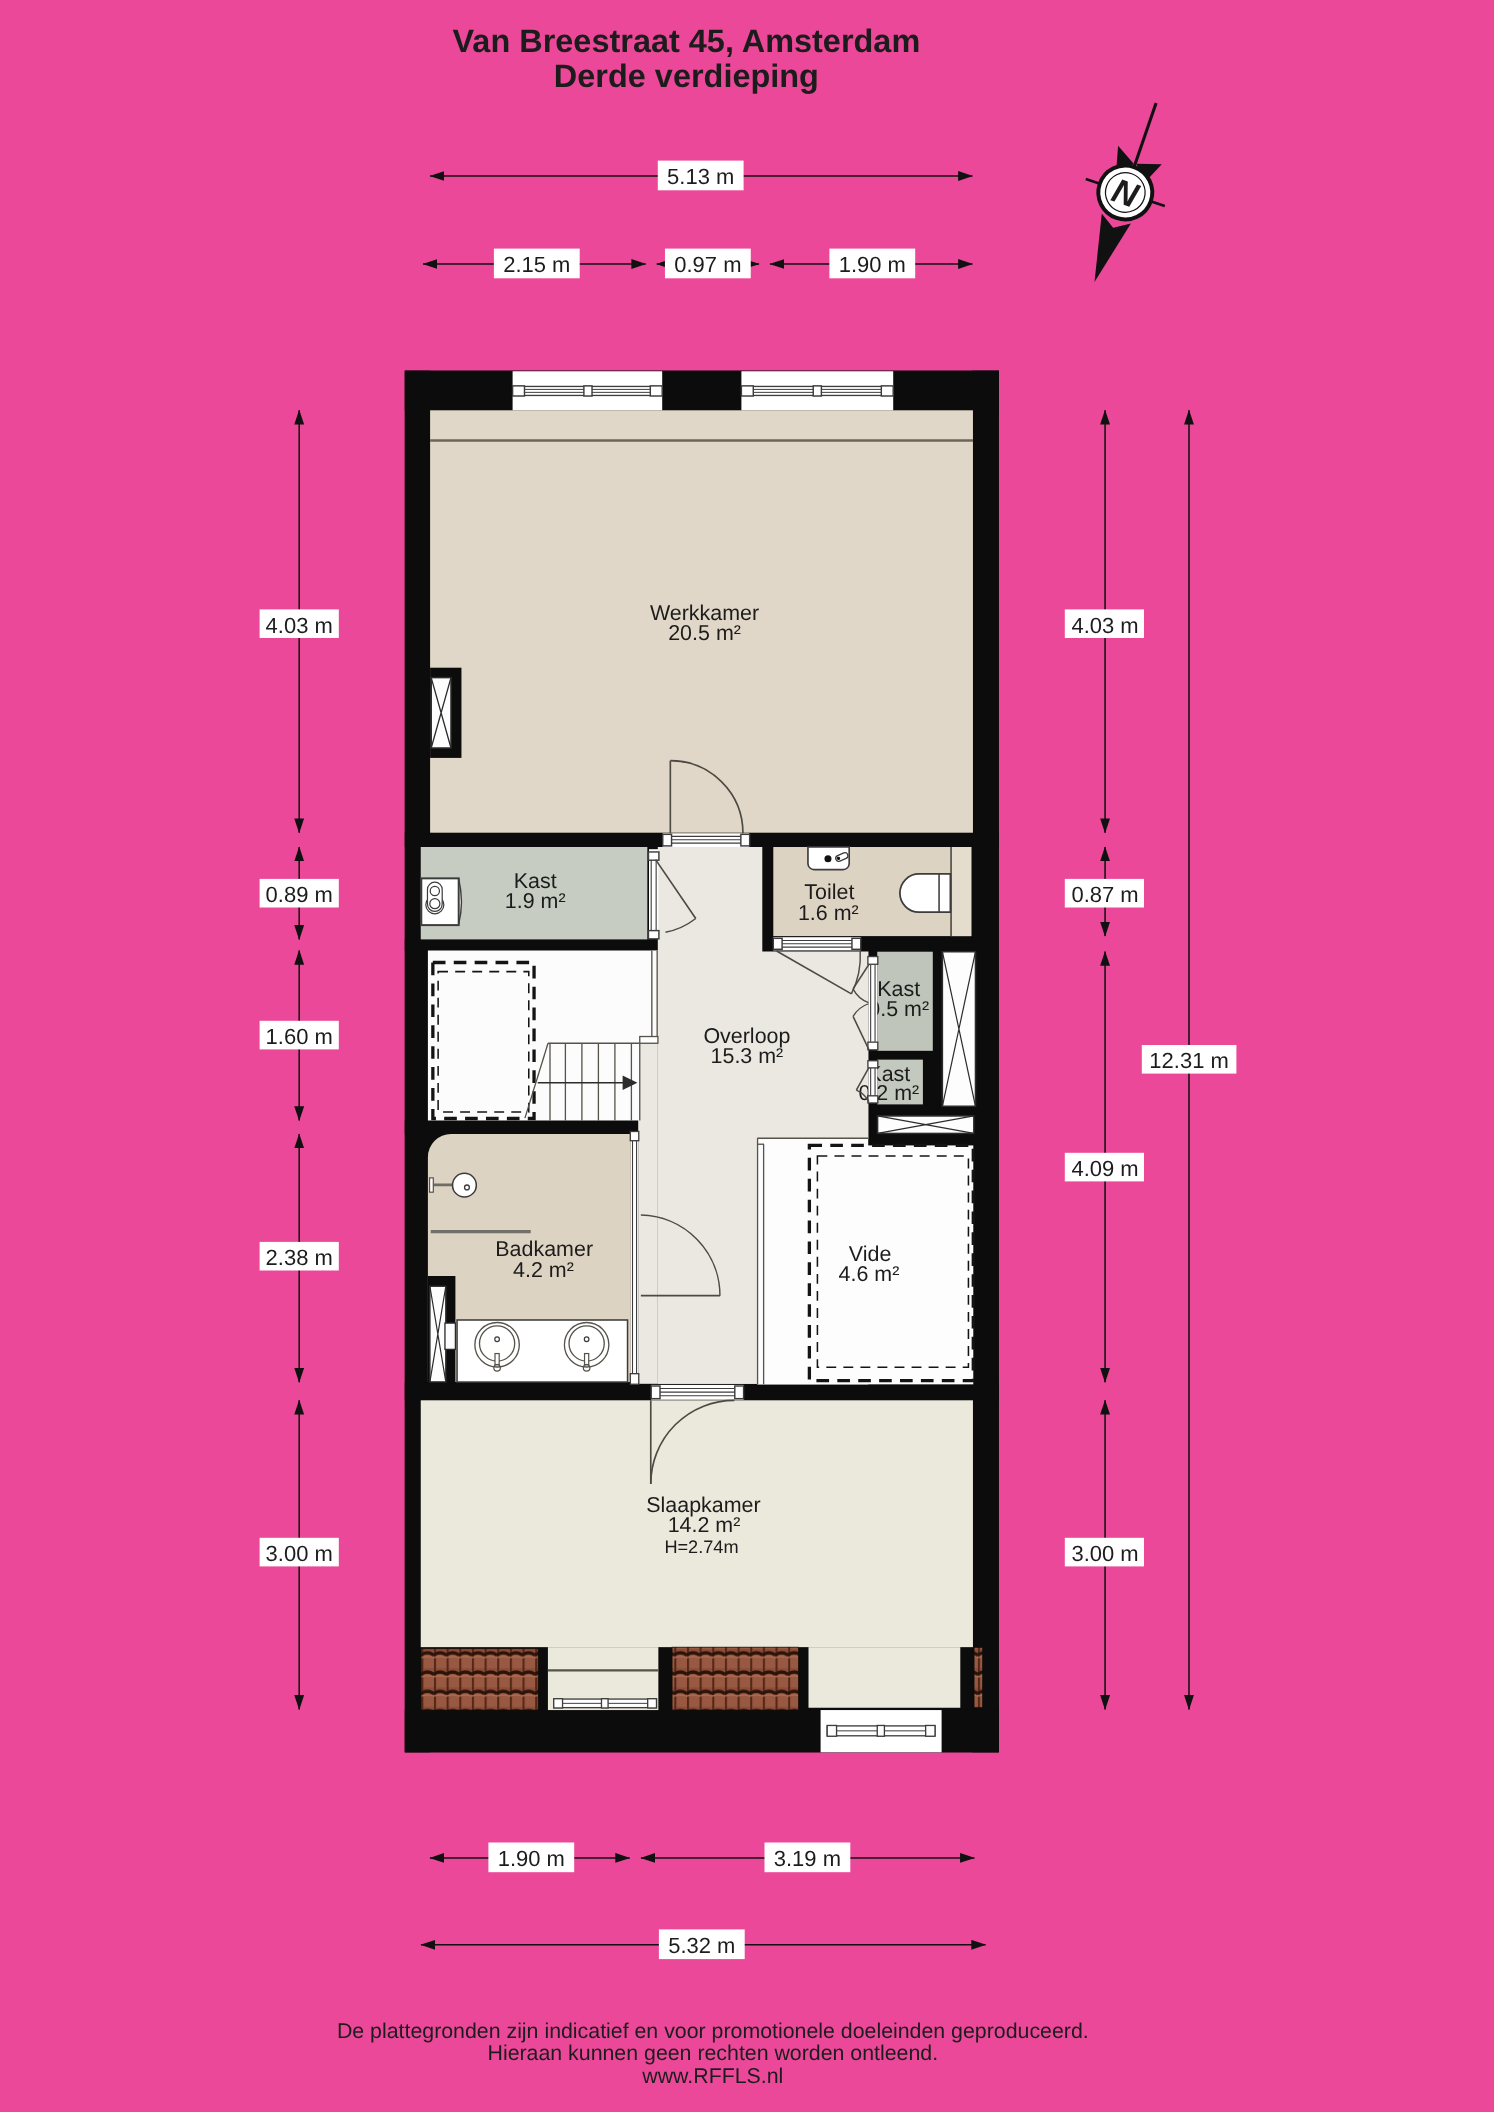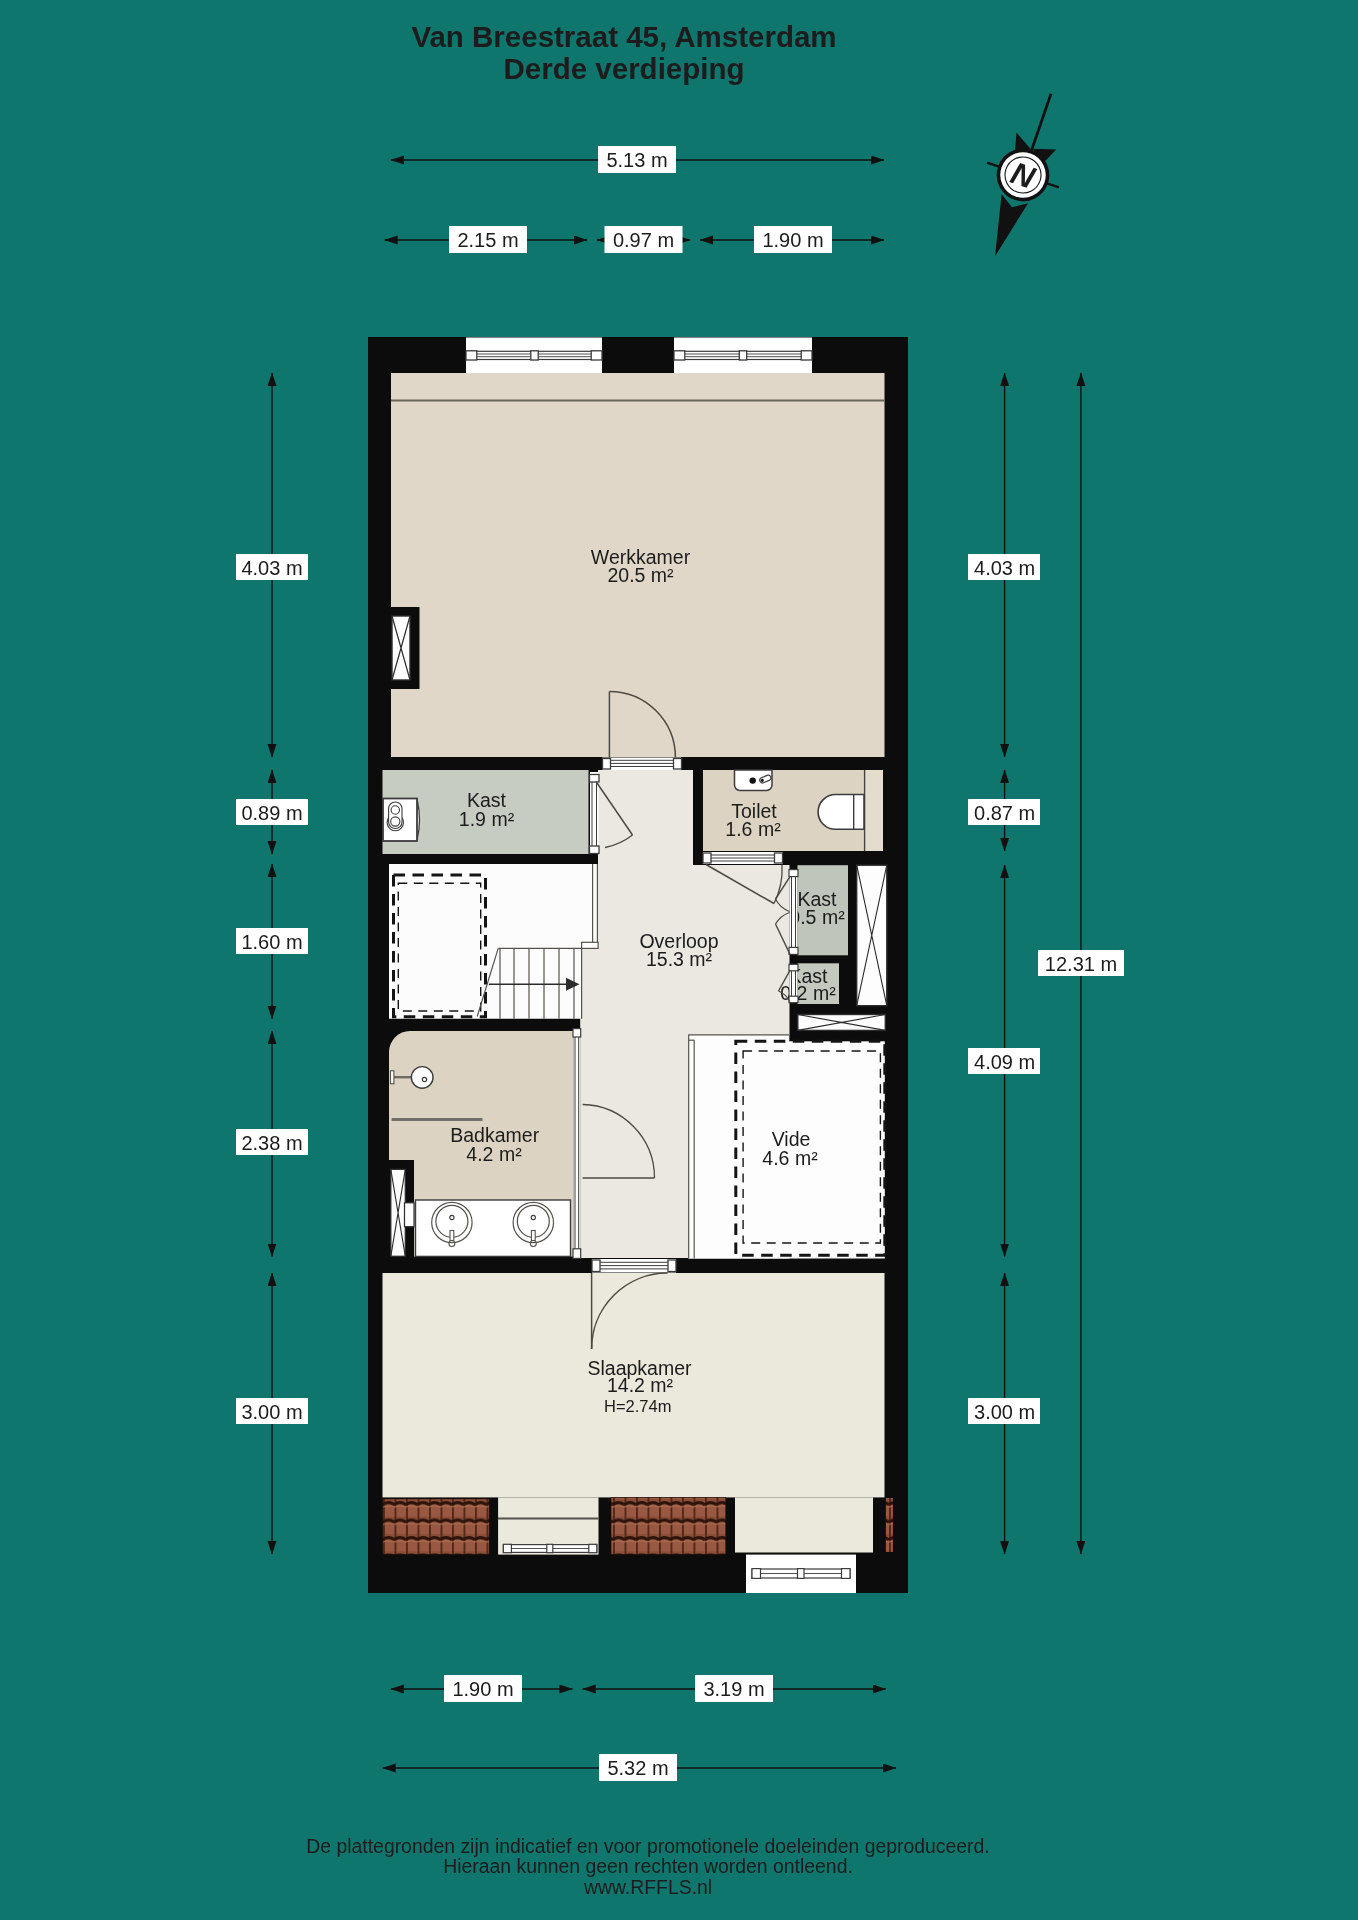--- a/index.html
+++ b/index.html
@@ -1,16 +1,16 @@
 <!DOCTYPE html>
 <html><head>
 <meta charset="utf-8">
 <style>
 html,body{margin:0;padding:0;background:#ffffff;}
-#page{position:relative;width:1358px;height:1920px;background:#0f766e;overflow:hidden;}
+#page{position:relative;width:1358px;height:1920px;background:#ec4899;overflow:hidden;}
 text{font-family:"Liberation Sans",sans-serif;fill:#1c1c1c;}
 .dim{font-size:20px;}
 .lbl{font-size:19.5px;}
 .lbs{font-size:16.5px;}
 </style>
 </head>
 <body>
 <div id="page">
 <svg width="1358" height="1920" viewBox="0 0 1358 1920" xmlns="http://www.w3.org/2000/svg">
 <defs>

